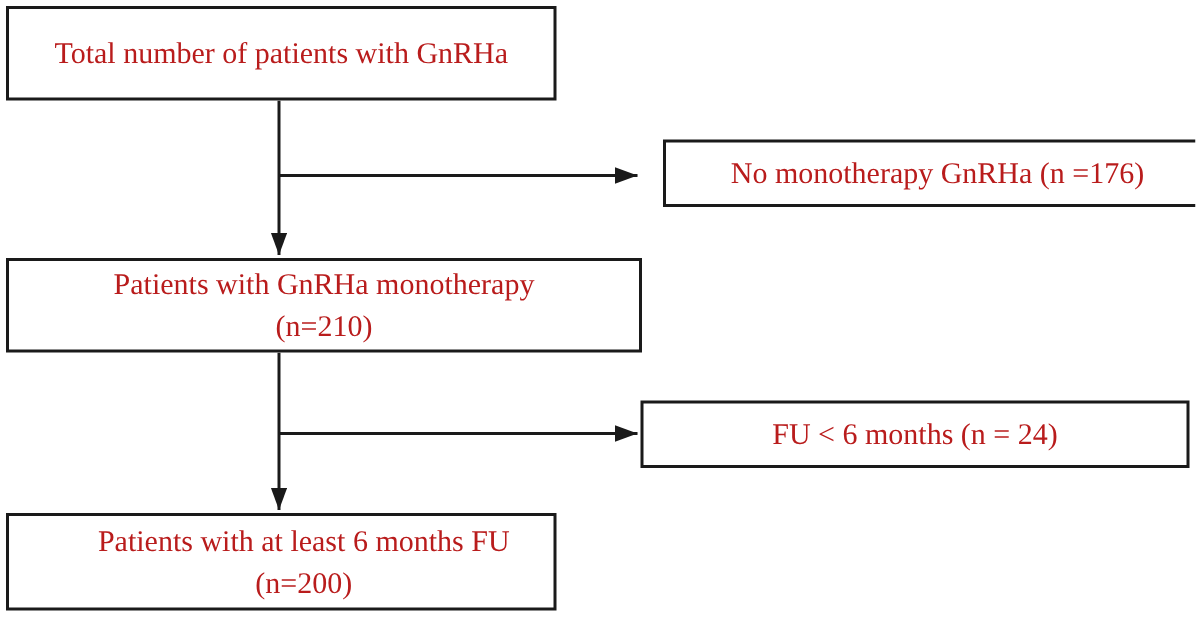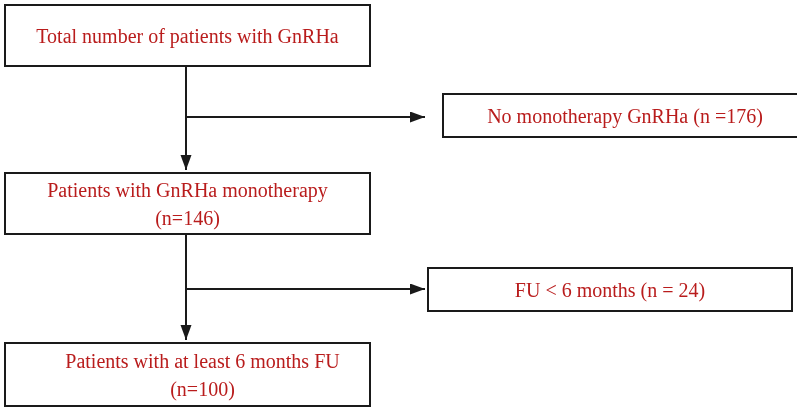--- a/index.html
+++ b/index.html
@@ -34,21 +34,21 @@
     flex-direction: column;
     align-items: center;
     justify-content: center;
     text-align: center;
     font-size: 20px;
     line-height: 28px;
     padding: 0 6px;
   }
   .node-total      { left: 4px;   top: 4px;   width: 367px; height: 63px; }
   .node-no-mono    { left: 442px; top: 93px;  width: 366px; height: 45px; }
-  .node-mono       { left: 4px;   top: 172px; width: 367px; height: 63px; }
+  .node-mono       { left: 4px;   top: 172px; width: 424px; height: 63px; }
   .node-fu-short   { left: 427px; top: 267px; width: 366px; height: 45px; }
   .node-fu-6mo     { left: 4px;   top: 342px; width: 367px; height: 65px; padding-left: 36px; }
   .node-line { white-space: nowrap; }
 </style>
 </head>
 <body>
 
 <div class="canvas">
 
   <svg class="connectors" viewBox="0 0 797 411" xmlns="http://www.w3.org/2000/svg">
@@ -70,25 +70,25 @@
   <div class="node node-total">
     <div class="node-line">Total number of patients with GnRHa</div>
   </div>
 
   <div class="node node-no-mono">
     <div class="node-line">No monotherapy GnRHa (n =176)</div>
   </div>
 
   <div class="node node-mono">
     <div class="node-line">Patients with GnRHa monotherapy</div>
-    <div class="node-line">(n=146)</div>
+    <div class="node-line">(n=210)</div>
   </div>
 
   <div class="node node-fu-short">
     <div class="node-line">FU &lt; 6 months (n = 24)</div>
   </div>
 
   <div class="node node-fu-6mo">
     <div class="node-line">Patients with at least 6 months FU</div>
-    <div class="node-line">(n=100)</div>
+    <div class="node-line">(n=200)</div>
   </div>
 
 </div>
 
 </body></html>

